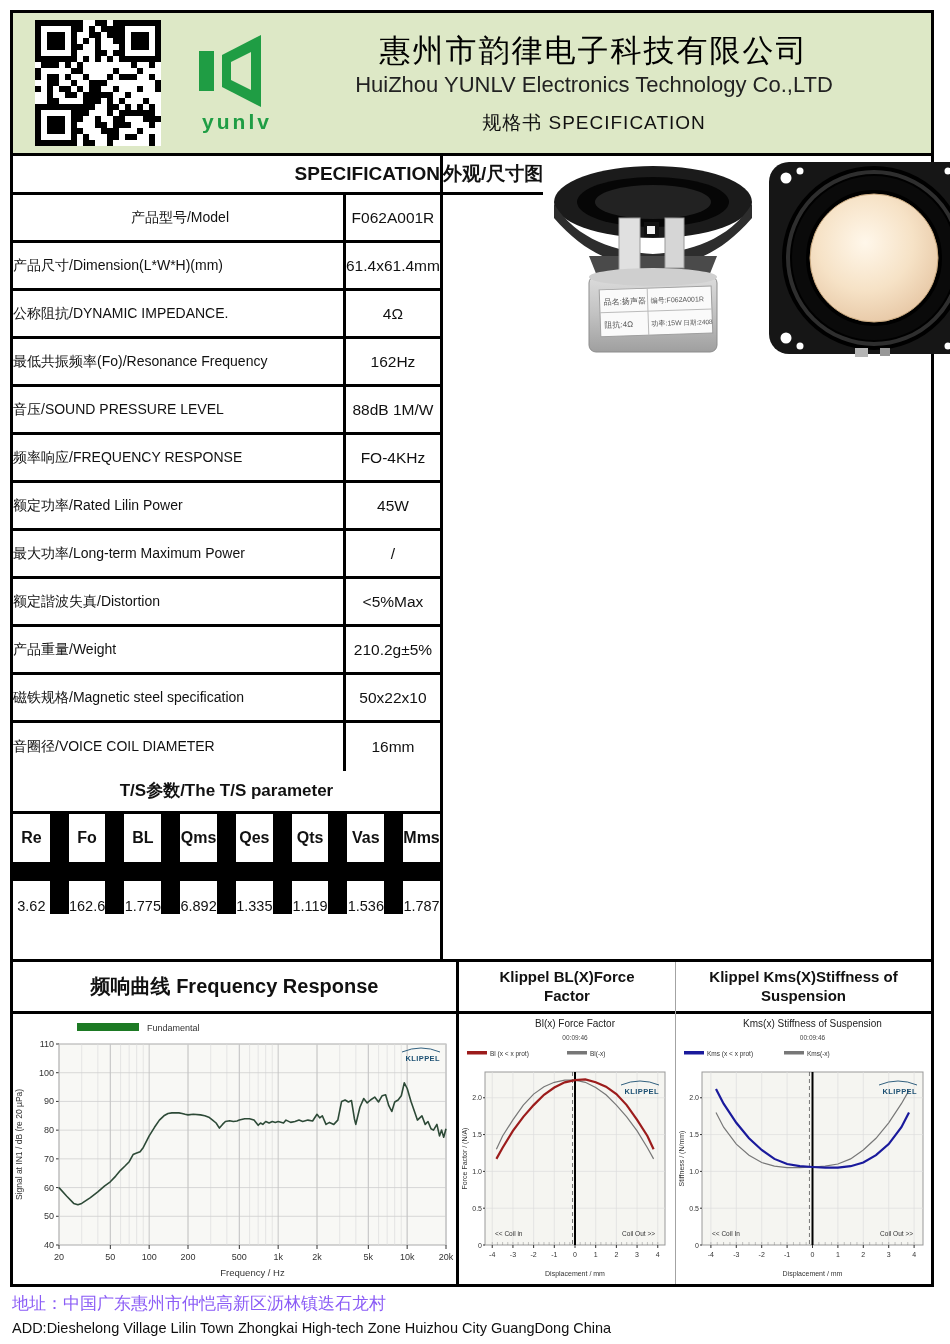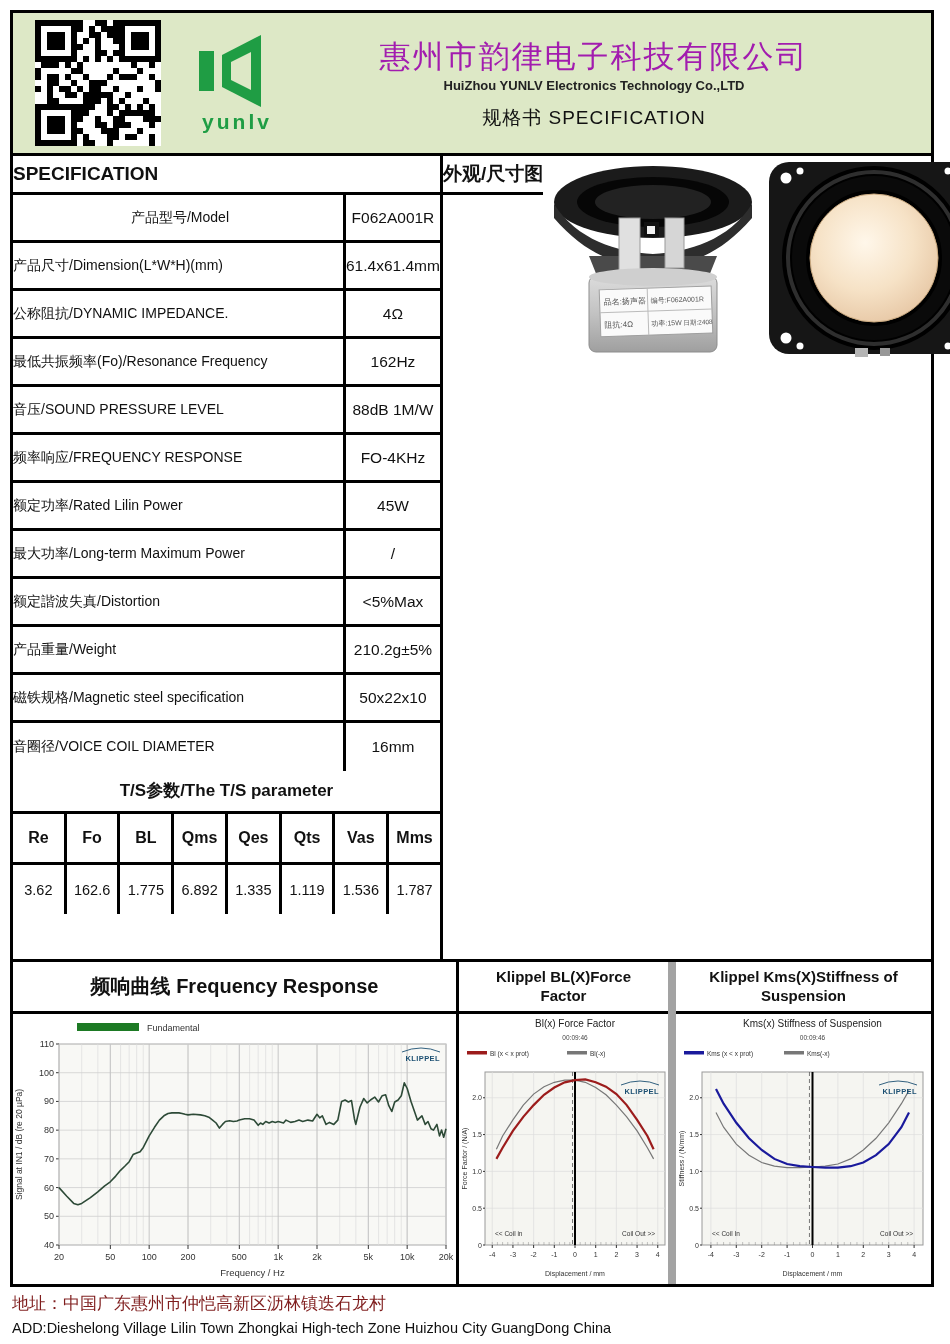--- a/index.html
+++ b/index.html
@@ -5,57 +5,57 @@
   *{margin:0;padding:0;box-sizing:border-box}
   html,body{width:950px;background:#fff}
   body{height:1344px;position:relative;font-family:"Liberation Sans",sans-serif;color:#111}
   .frame{position:absolute;left:10px;top:10px;width:924px;border:3px solid #000;background:#fff}
   
   .header{height:143px;border-bottom:3px solid #000;background:#dde8c6;display:flex;align-items:center;padding:6px 14px 6px 22px}
   .qr-wrap{width:126px;height:126px;flex:0 0 auto;display:flex;align-items:center;justify-content:center}
   .logo-wrap{width:128px;flex:0 0 auto;text-align:center;margin-left:12px}
   .logo-text{color:#1f9d44;font-weight:bold;font-size:21px;letter-spacing:3px;margin-top:-2px;transform:scaleY(.92)}
   .titles{flex:1;text-align:center;padding-right:30px}
-  .title-cn{font-family:"Liberation Serif",serif;font-size:31px;color:#a21caf;letter-spacing:2px}
-  .title-en{font-size:13px;color:#222;font-weight:bold}
+  .title-cn{font-family:"Liberation Serif",serif;font-size:31px;color:#000000;letter-spacing:2px}
+  .title-en{font-size:22px;color:#222;font-weight:normal}
   .title-spec{font-size:19px;color:#111;margin-top:12px;letter-spacing:1px}
   
   .main{display:flex;height:803px}
   .col-left{width:446px;border-right:3px solid #000;display:flex;flex-direction:column}
   .col-right{flex:1;display:flex;flex-direction:row}
-  .sec-title{height:39px;border-bottom:3px solid #000;text-align:left;font-weight:bold;font-size:19px;line-height:36px;flex:0 0 auto}
+  .sec-title{height:39px;border-bottom:3px solid #000;text-align:right;font-weight:bold;font-size:19px;line-height:36px;flex:0 0 auto}
   
   .spec-table{flex:0 0 auto}
   .spec-row{height:48px;display:flex;border-bottom:3px solid #000}
   .spec-row:last-child{border-bottom:none}
   .spec-label{width:333px;border-right:3px solid #000;display:flex;align-items:center;font-size:14px}
   .spec-label.center{justify-content:center;padding-left:4px}
   .spec-value{flex:1;display:flex;align-items:center;justify-content:center;font-size:15.5px;text-align:center}
   
   .ts-title{height:43px;border-bottom:3px solid #000;text-align:center;font-weight:bold;font-size:17px;line-height:40px}
-  .ts-grid{height:100px;display:grid;grid-template-columns:repeat(8,1fr);grid-template-rows:48px 49px;gap:3px;background:#000}
+  .ts-grid{height:100px;display:grid;grid-template-columns:repeat(8,1fr);grid-template-rows:48px 49px;gap:19px;background:#000}
   .ts-cell{background:#fff;display:flex;align-items:center;justify-content:center}
   .ts-cell.head{font-weight:bold;font-size:16px}
   .ts-cell.val{font-size:14.5px}
   
   .photos{height:206px;display:flex;align-items:center;justify-content:space-evenly;padding:2px 4px}
   .draw-front{height:331px}
   .draw-side{height:227px}
   
   .charts{display:flex;border-top:3px solid #000;height:325px}
   .chart-cell-fr{width:446px;border-right:3px solid #000}
-  .chart-cell-bl{width:217px;border-right:8px solid #a3a3a3}
+  .chart-cell-bl{width:217px;border-right:1px solid #a3a3a3}
   .chart-cell-kms{flex:1}
   .chart-title{height:52px;border-bottom:3px solid #000;display:flex;flex-direction:column;align-items:center;justify-content:center;font-weight:bold;text-align:center}
   .chart-title.big{font-size:20px}
   .chart-title.small{font-size:15px;line-height:1.25}
   .chart-body{height:267px;background:#fff}
   
   .footer{position:absolute;left:12px;top:1292px}
-  .addr-cn{font-size:17px;color:#7f1d1d}
+  .addr-cn{font-size:17px;color:#8b5cf6}
   .addr-en{font-size:14.5px;color:#111;margin-top:5px}
   svg text{font-family:"Liberation Sans",sans-serif}
 </style>
 </head>
 <body>
 
 <div class="frame">
 
   <div class="header">
     <div class="qr-wrap">

